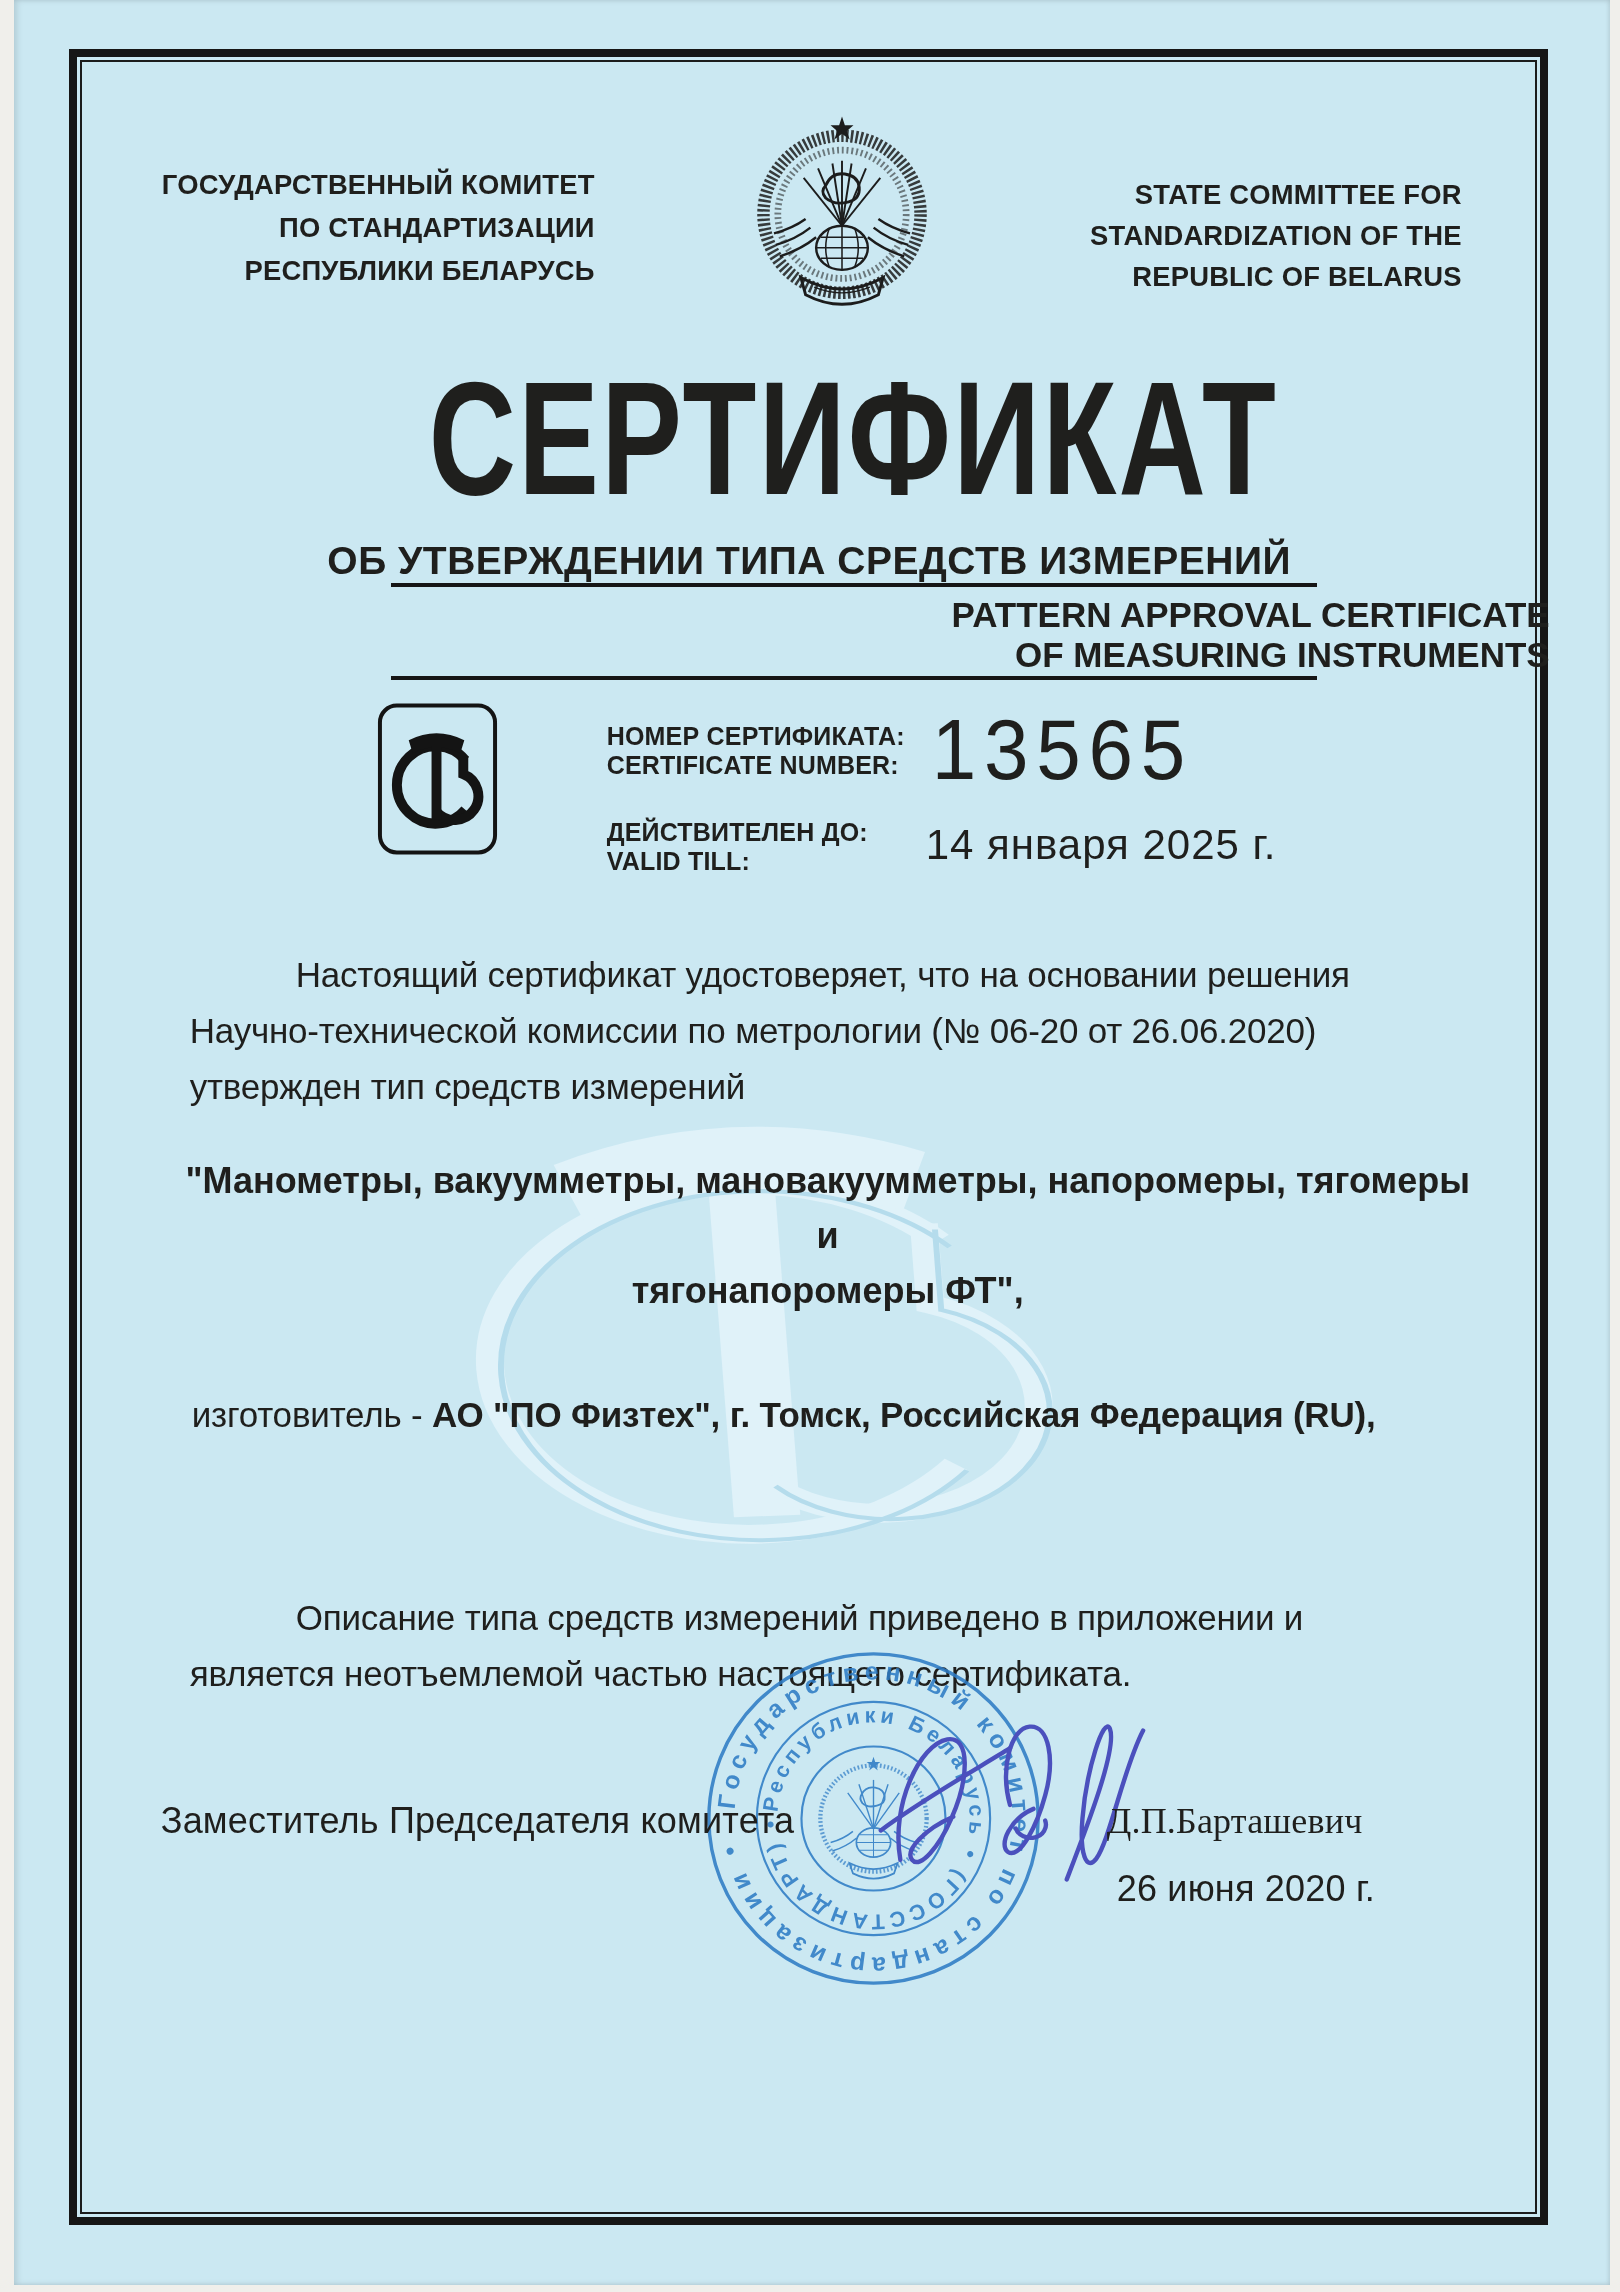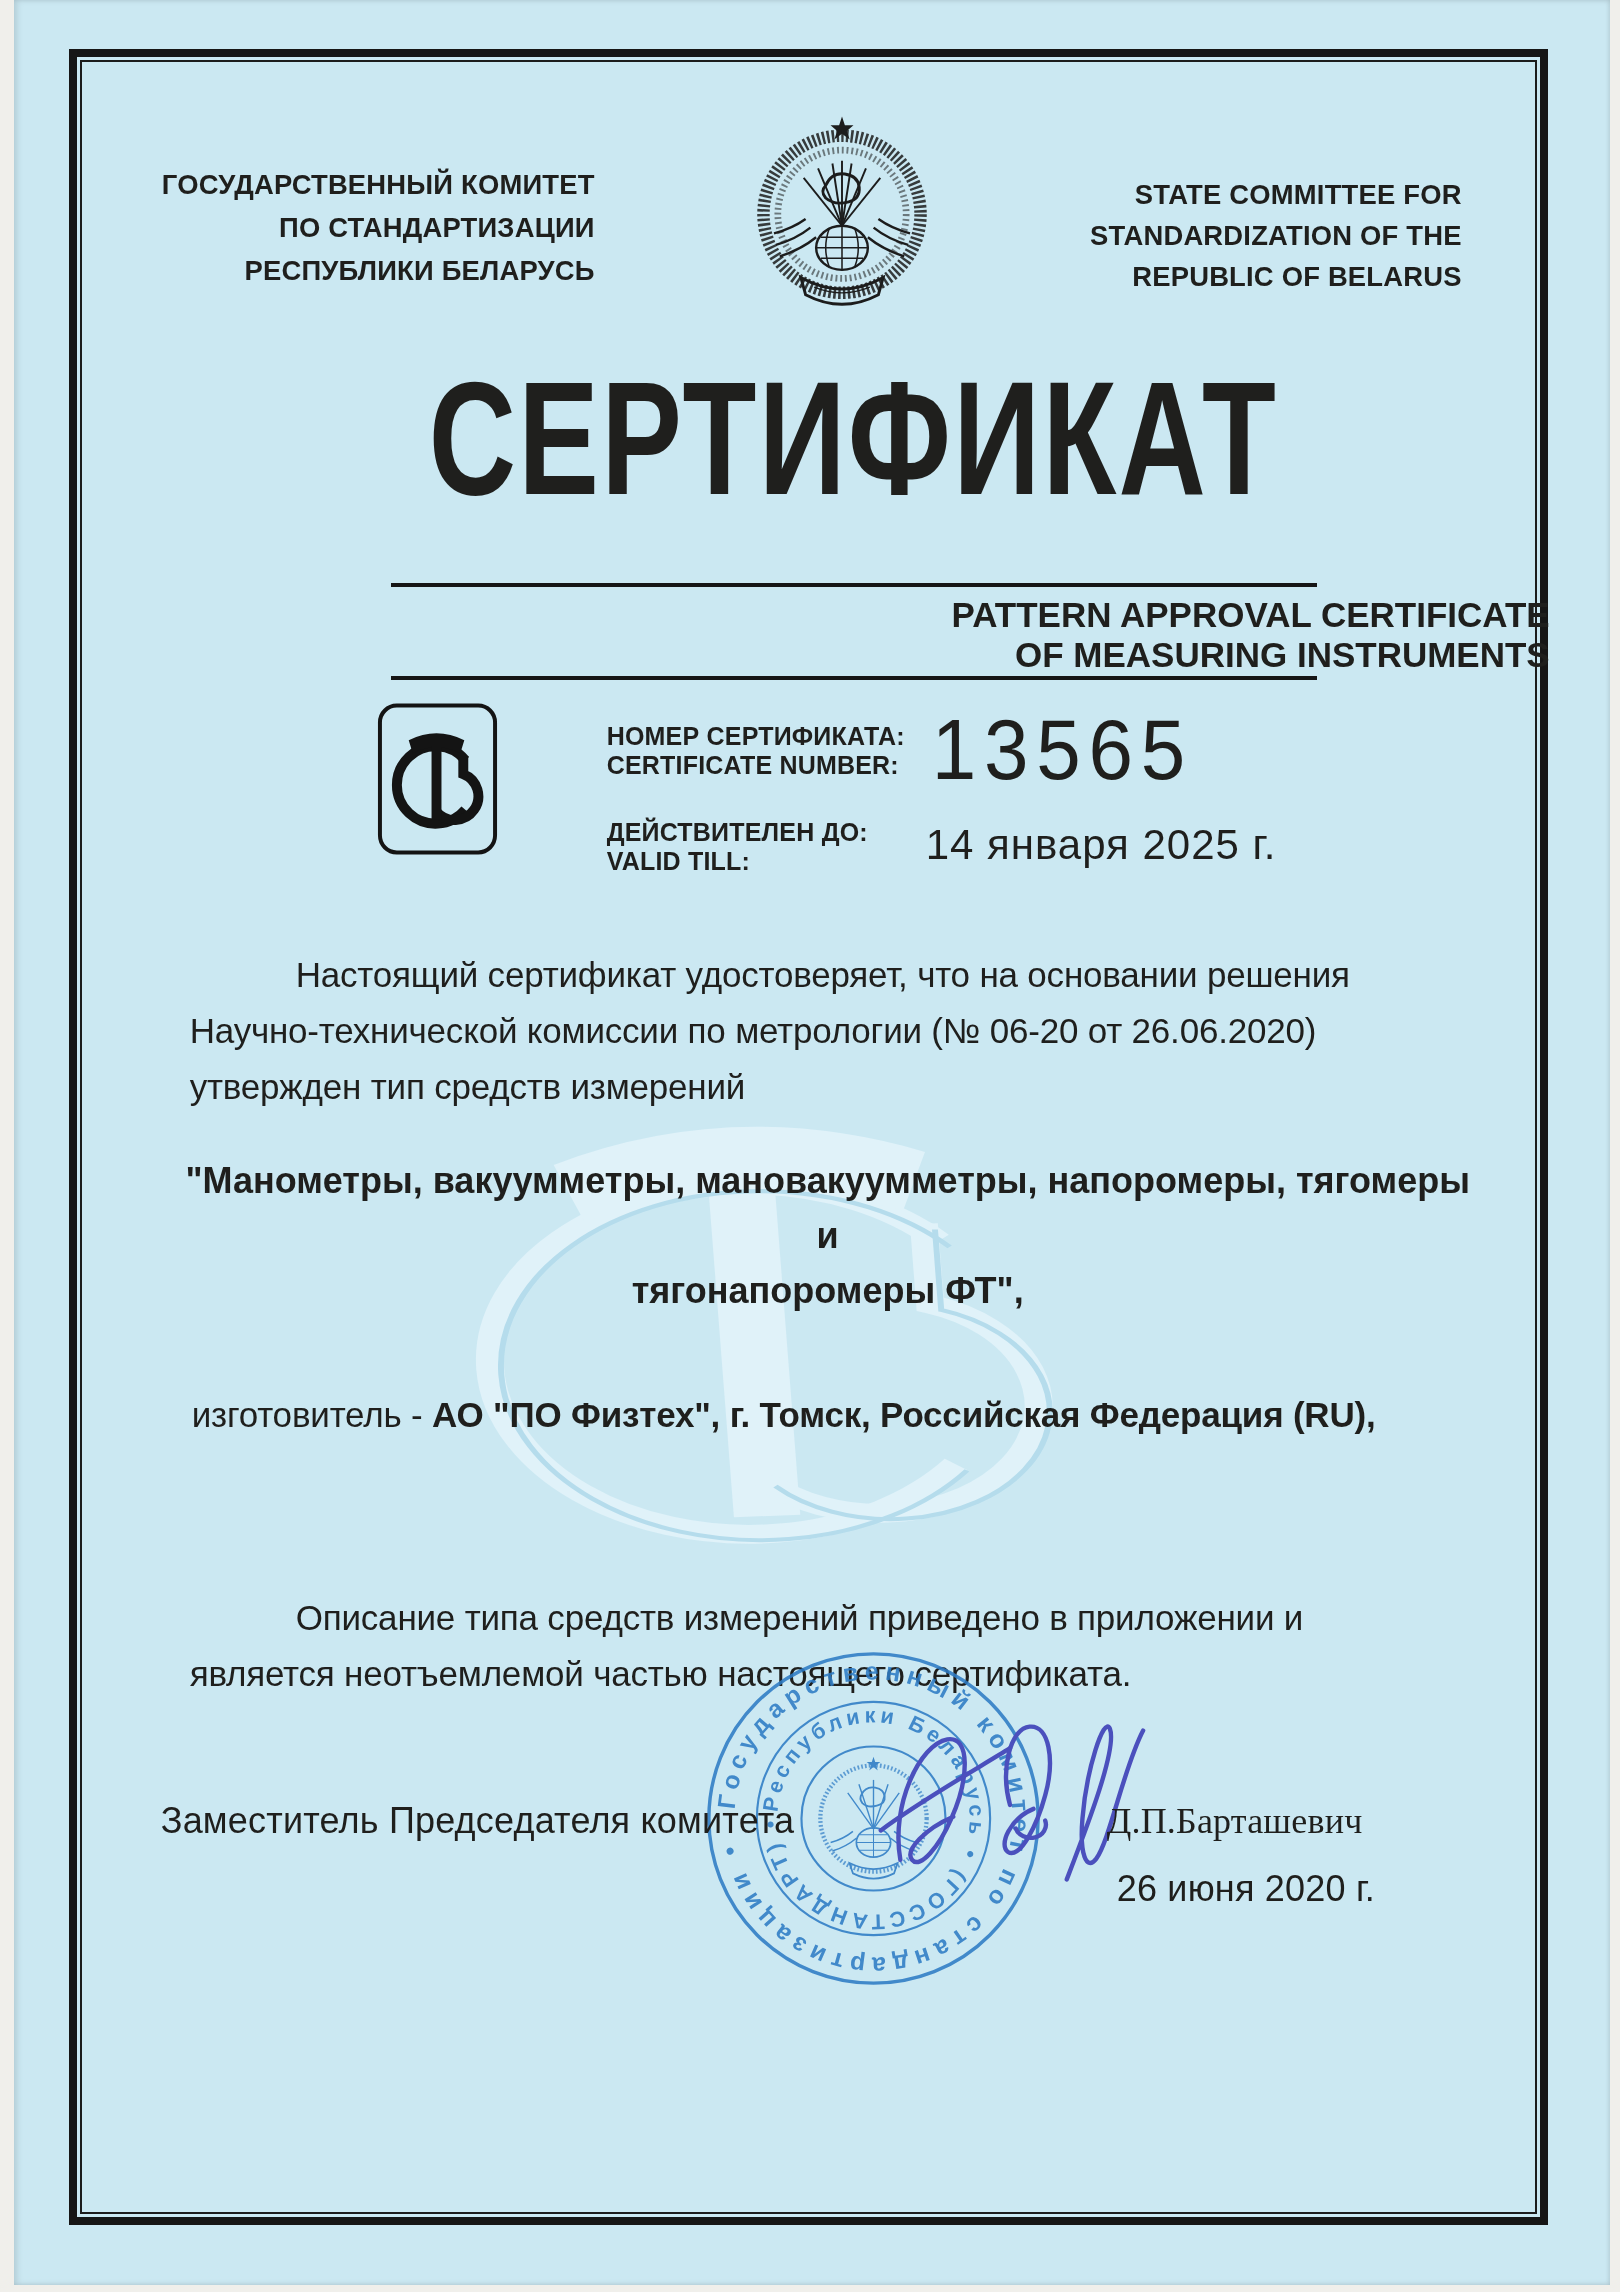--- a/index.html
+++ b/index.html
@@ -112,20 +112,21 @@
 
   <div class="abs org-block" style="left:1027px;top:174px;width:421px;line-height:41px;">
     <div>STATE COMMITTEE FOR</div>
     <div>STANDARDIZATION OF THE</div>
     <div>REPUBLIC OF BELARUS</div>
   </div>
 
   <div class="abs big-title">
     <span>СЕРТИФИКАТ</span>
   </div>
+  <div class="abs subtitle">ОБ УТВЕРЖДЕНИИ ТИПА СРЕДСТВ ИЗМЕРЕНИЙ</div>
   <div class="abs rule" style="left:377px;top:583px;width:926px;"></div>
   <div class="abs pattern">PATTERN APPROVAL CERTIFICATE
 OF MEASURING INSTRUMENTS</div>
   <div class="abs rule" style="left:377px;top:676px;width:926px;"></div>
 
   <svg class="abs" style="left:359px;top:698px;" width="129" height="162" viewBox="0 0 130 162">
     <rect x="7" y="7" width="116" height="148" rx="17" fill="none" stroke="#141414" stroke-width="4"></rect>
     <g fill="none" stroke="#141414" stroke-width="10">
       <path d="M93,62 A39,39 0 1 0 93,112"></path>
       <path d="M91,58 L91,76 A24,24 0 1 1 64,114"></path>

